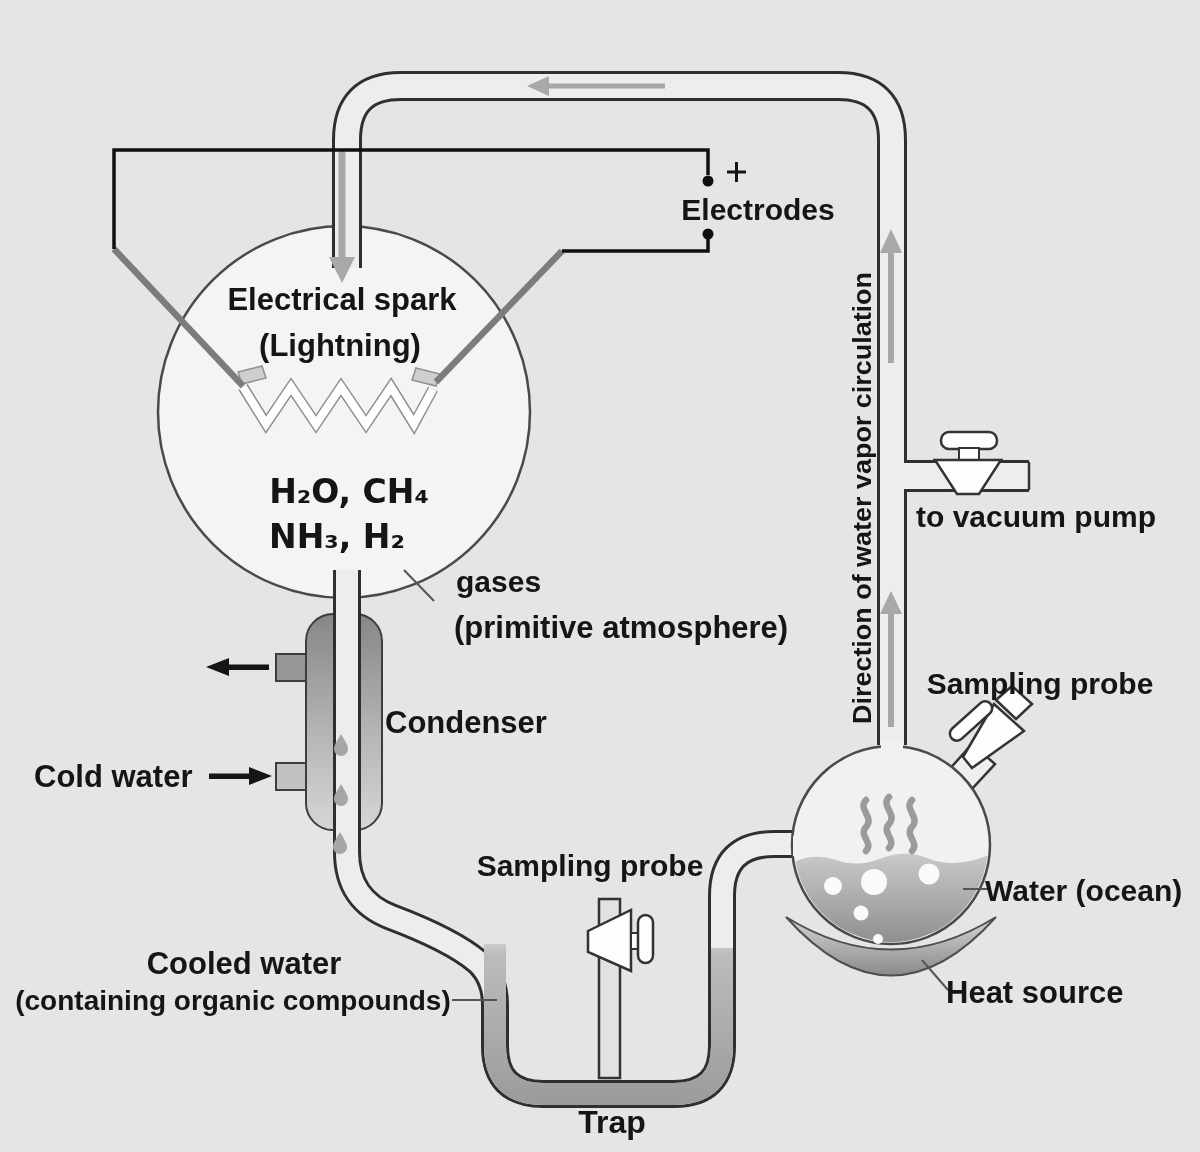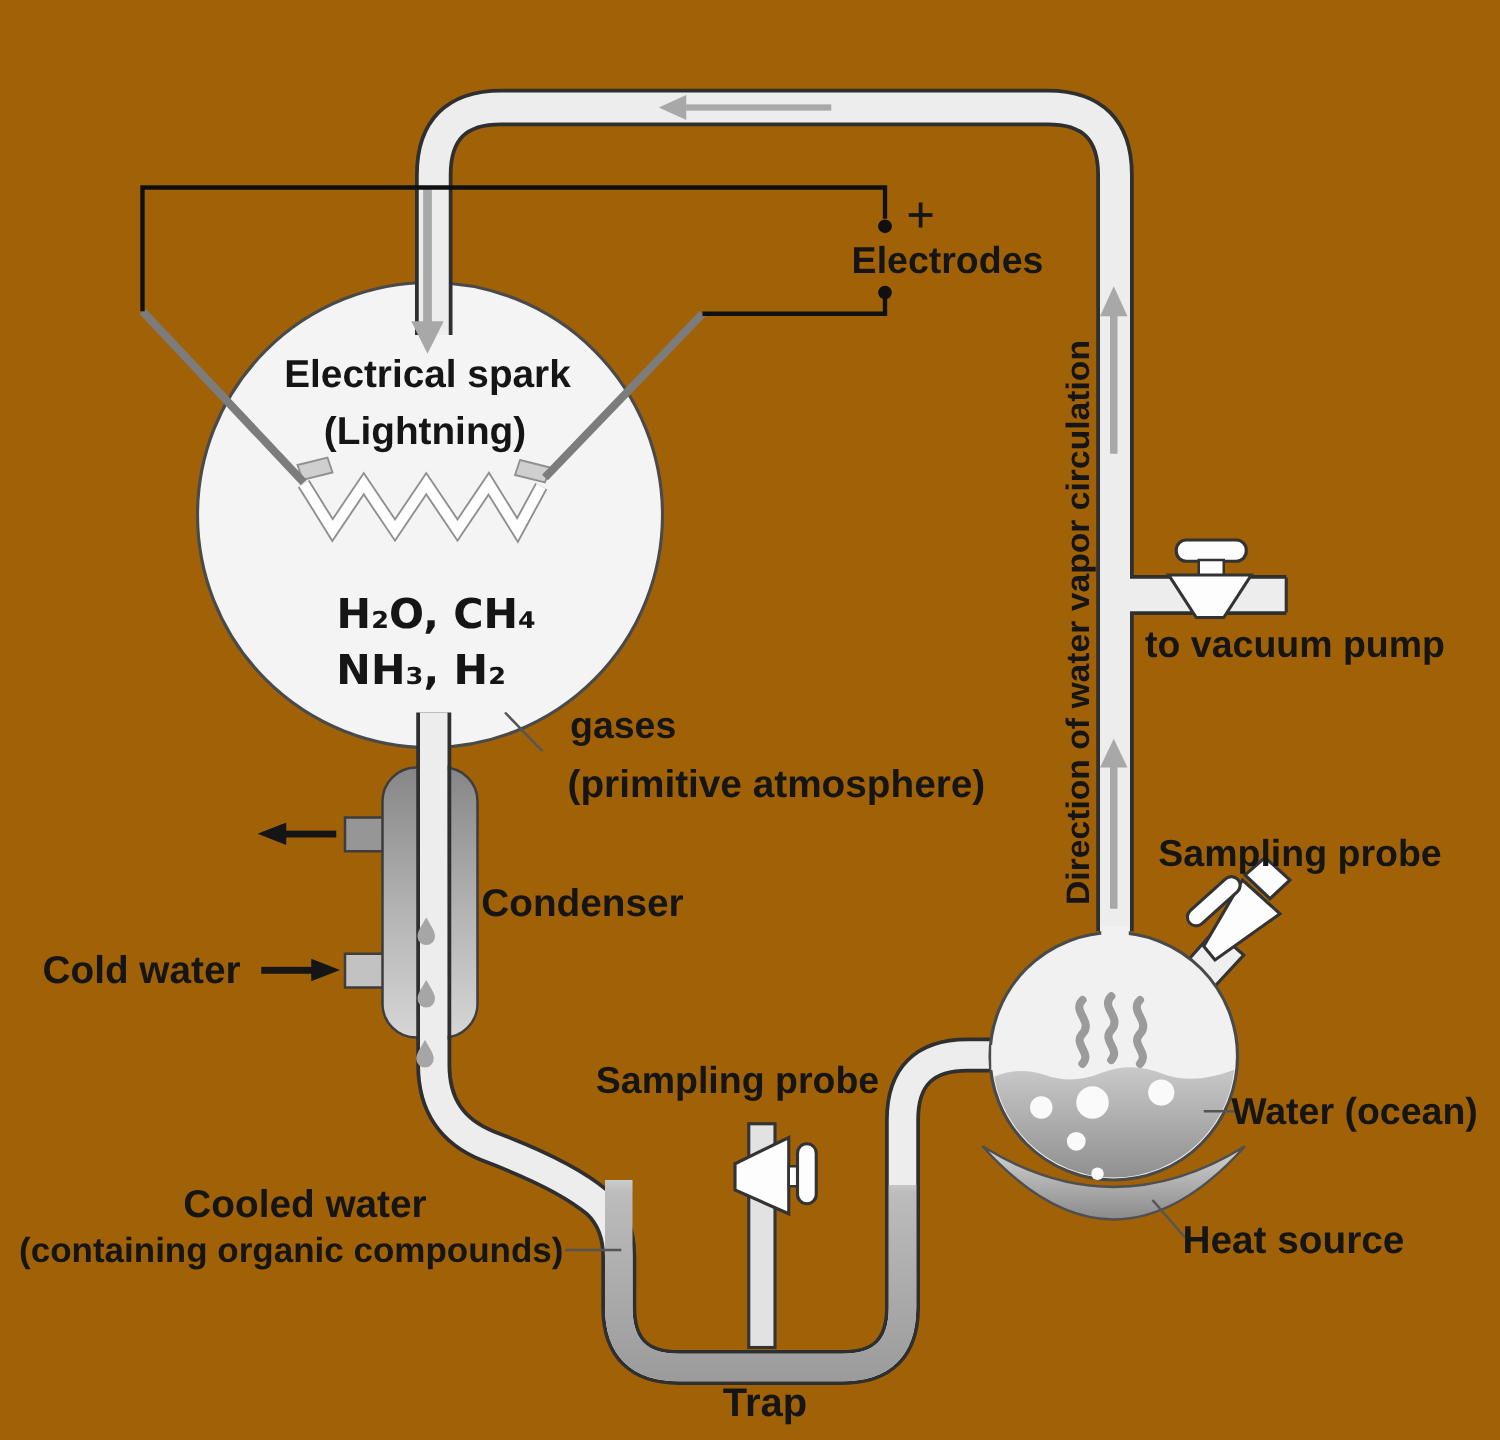--- a/index.html
+++ b/index.html
@@ -1,16 +1,16 @@
 <!DOCTYPE html>
 <html><head>
 <meta charset="utf-8">
 <style>
   html,body{margin:0;padding:0;background:#ffffff;}
-  .stage{position:relative;width:1200px;height:1152px;background:#a16207;overflow:hidden;
+  .stage{position:relative;width:1200px;height:1152px;background:#e5e5e5;overflow:hidden;
          font-family:"Liberation Sans",sans-serif;}
   svg{position:absolute;left:0;top:0;}
   text{fill:#151515;font-weight:bold;font-family:"Liberation Sans",sans-serif;}
   .formula{font-family:"DejaVu Sans",sans-serif;}
 </style>
 </head>
 <body>
 
 <div class="stage">
 <svg width="1200" height="1152" viewBox="0 0 1200 1152">

